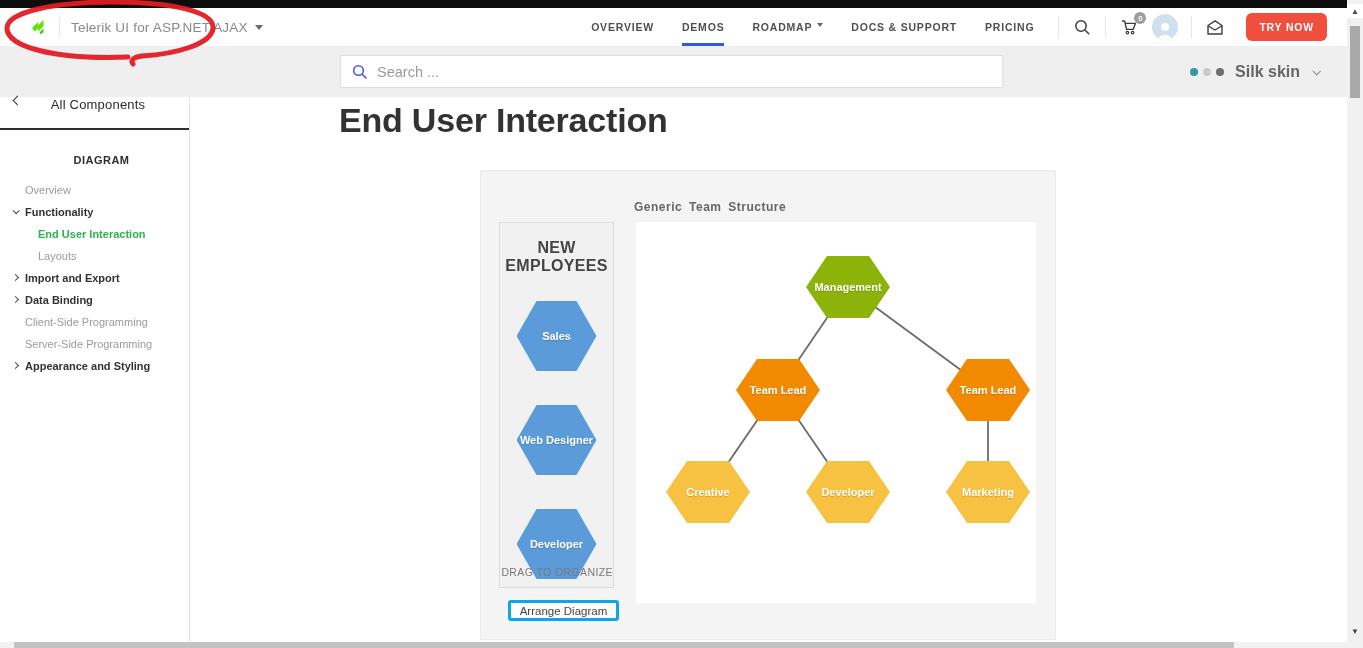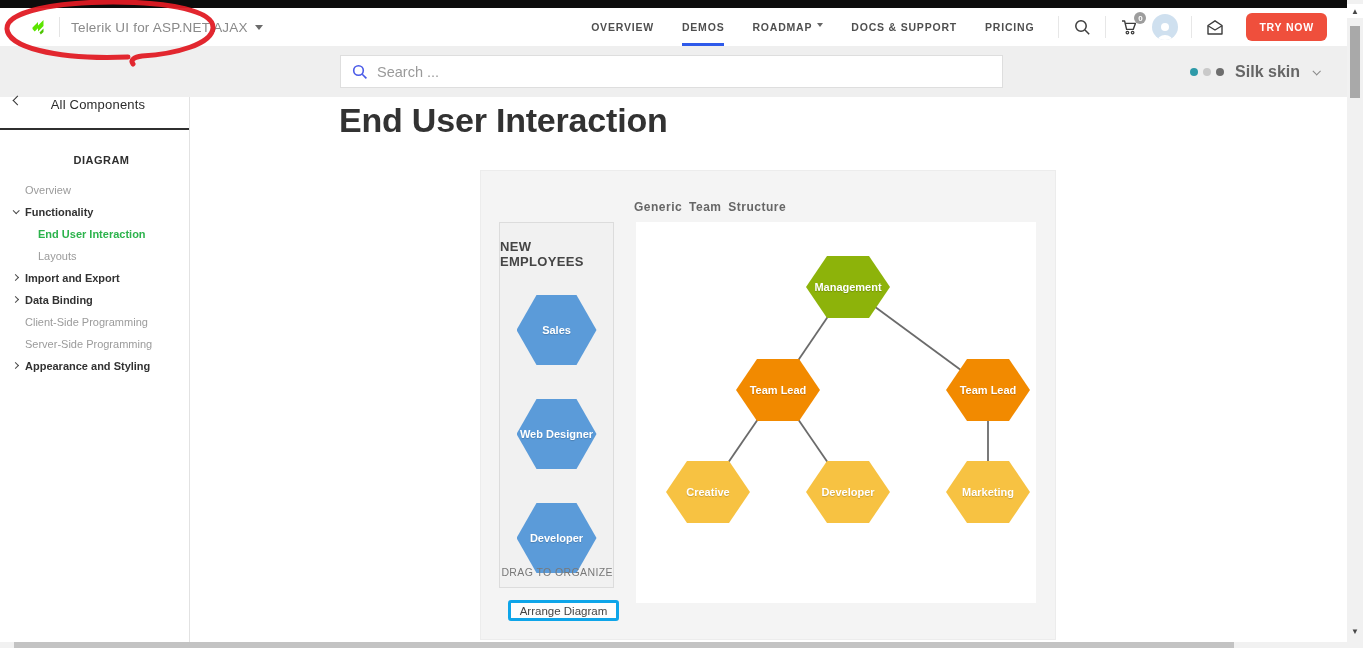--- a/index.html
+++ b/index.html
@@ -76,21 +76,21 @@
 
   
   .page-title { position:absolute; left:339px; top:101px; font-size:34px; font-weight:800; color:#323232;
                 letter-spacing:-.2px; }
   .demo { position:absolute; left:480px; top:170px; width:576px; height:470px; background:#f4f4f4;
           border:1px solid #ececec; }
   .demo-title { position:absolute; left:153px; top:29px; font-size:12px; font-weight:700; color:#666;
                 letter-spacing:.5px; word-spacing:3px; }
   .palette { position:absolute; left:18px; top:51px; width:115px; height:366px; background:#f1f1f1;
              border:1px solid #dcdcdc; }
-  .palette-header { margin-top:16px; font-size:13px; font-weight:700; color:#454545;
+  .palette-header { margin-top:16px; text-align:center; font-size:16px; font-weight:700; color:#454545;
                     letter-spacing:.3px; }
   .palette-shapes { margin-top:26px; }
   .hex { clip-path:polygon(25% 0%, 75% 0%, 100% 50%, 75% 100%, 25% 100%, 0% 50%);
          display:flex; align-items:center; justify-content:center; color:#fff; font-size:11px;
          font-weight:700; cursor:pointer; text-shadow:0 1px 1px rgba(0,0,0,.18); }
   .palette-hex { width:80px; height:70px; margin:0 auto 34px; }
   .palette-footer { position:absolute; bottom:9px; left:0; width:100%; text-align:right; font-size:10.5px;
                     color:#787878; letter-spacing:.4px; }
   .canvas { position:absolute; left:155px; top:51px; width:400px; height:381px; background:#fff; }
   .links { position:absolute; left:0; top:0; width:100%; height:100%; }

